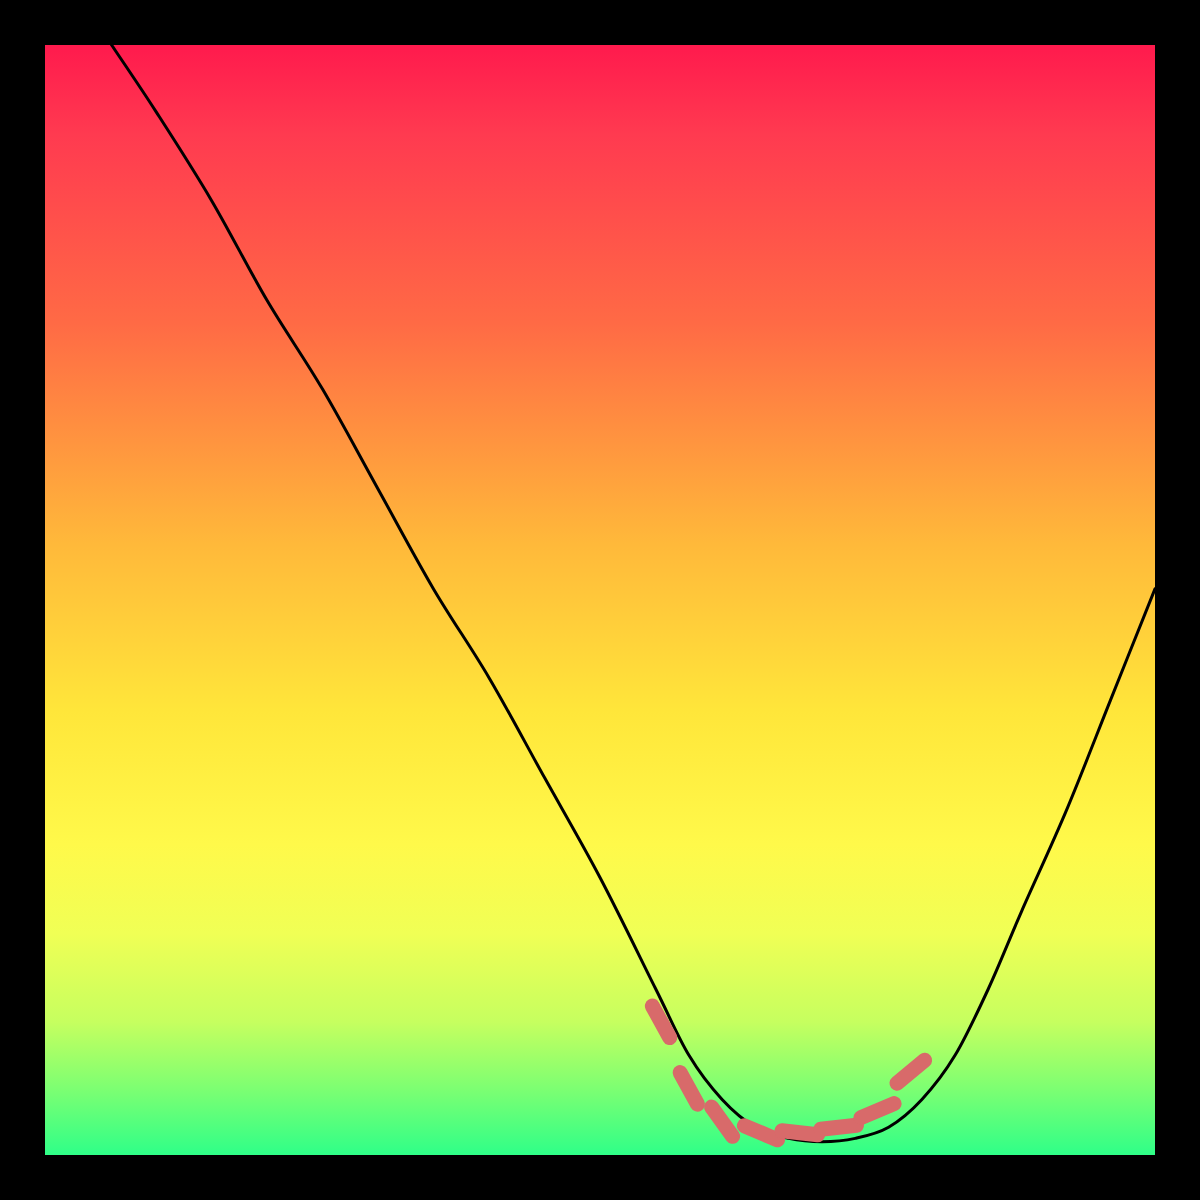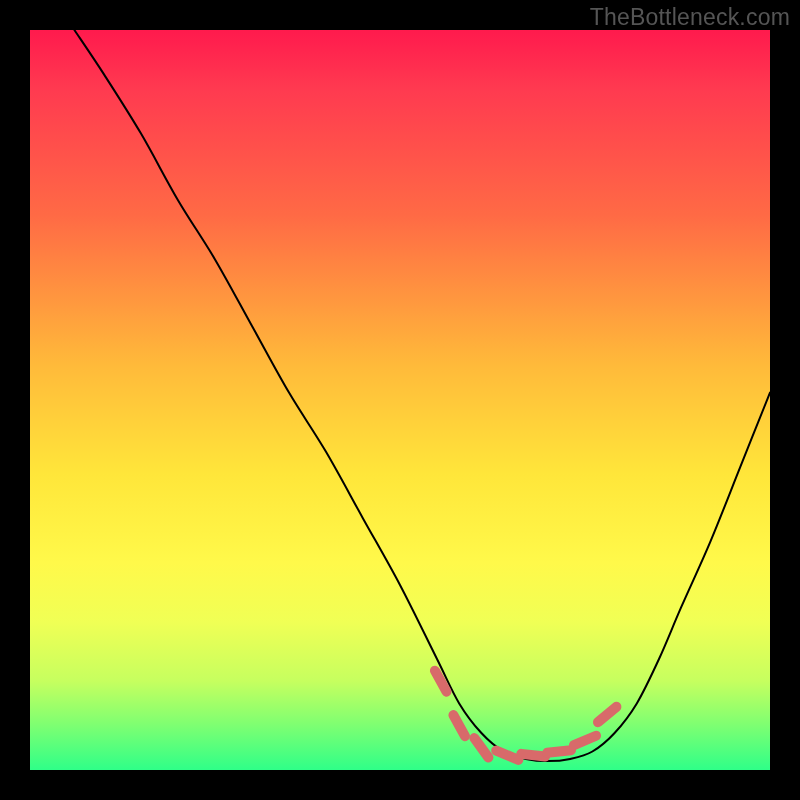--- a/index.html
+++ b/index.html
@@ -66,21 +66,20 @@
   .dash {
     stroke: #d86a6a;
     stroke-width: 10;
     stroke-linecap: round;
   }
 </style>
 </head>
 <body>
 
 <div class="frame">
-  <div class="watermark">TheBottleneck.com</div>
 
   <div class="plot-area">
     <svg viewBox="0 0 740 740">
       <path class="curve" id="curve-path" d="M 44.4 0 C 49.33333333333333 7.4000000000000155, 62.9 27.13333333333342, 74 44.40000000000009 C 85.1 61.66666666666676, 98.66666666666667 82.63333333333338, 111 103.60000000000002 C 123.33333333333333 124.56666666666666, 135.66666666666666 149.23333333333326, 148 170.19999999999993 C 160.33333333333334 191.1666666666666, 172.66666666666666 208.43333333333337, 185 229.40000000000003 C 197.33333333333334 250.3666666666667, 209.66666666666666 273.8, 222 296 C 234.33333333333334 318.2, 246.66666666666666 341.6333333333333, 259 362.59999999999997 C 271.3333333333333 383.5666666666666, 283.6666666666667 400.83333333333337, 296 421.8 C 308.3333333333333 442.76666666666665, 320.6666666666667 466.2, 333 488.4 C 345.3333333333333 510.59999999999997, 357.66666666666663 531.5666666666666, 370 555 C 382.33333333333337 578.4333333333334, 397.1333333333334 609.2666666666667, 407.00000000000006 629 C 416.86666666666673 648.7333333333333, 421.8 661.0666666666666, 429.2 673.4 C 436.59999999999997 685.7333333333333, 444 694.9833333333333, 451.4 703 C 458.79999999999995 711.0166666666667, 466.20000000000005 717.1833333333334, 473.6 721.5 C 481 725.8166666666666, 488.40000000000003 727.2966666666666, 495.8 728.9 C 503.2 730.5033333333333, 510.6 731.12, 518 731.12 C 525.4 731.12, 532.8 730.5033333333333, 540.1999999999999 728.9 C 547.5999999999999 727.2966666666666, 555 725.8166666666666, 562.4 721.5 C 569.8 717.1833333333334, 577.2 711.0166666666667, 584.6 703 C 592 694.9833333333333, 599.4 685.7333333333333, 606.8 673.4 C 614.1999999999999 661.0666666666666, 621.6 645.0333333333333, 629 629 C 636.4 612.9666666666667, 642.5666666666667 596.9333333333334, 651.2 577.2 C 659.8333333333334 557.4666666666667, 670.9333333333334 534.0333333333333, 680.8000000000001 510.6 C 690.6666666666667 487.1666666666667, 700.5333333333333 461.2666666666667, 710.4 436.6 C 720.2666666666667 411.93333333333334, 735.0666666666666 374.9333333333333, 740 362.59999999999997"></path>
       <g id="dash-group">
           <line x1="404.91697500273415" y1="640.6854090958802" x2="416.48302499726594" y2="661.7145909041199" class="dash"></line>
           <line x1="423.41697500273415" y1="685.0854090958802" x2="434.98302499726583" y2="706.1145909041198" class="dash"></line>
           <line x1="444.38834328985905" y1="708.061587902582" x2="458.4116567101409" y2="727.5384120974179" class="dash"></line>
           <line x1="466.2450052630634" y1="720.5323355555157" x2="488.35499473693665" y2="729.8676644444844" class="dash"></line>
           <line x1="491.2733951839166" y1="723.8748216871019" x2="515.1266048160835" y2="726.5251783128982" class="dash"></line>

